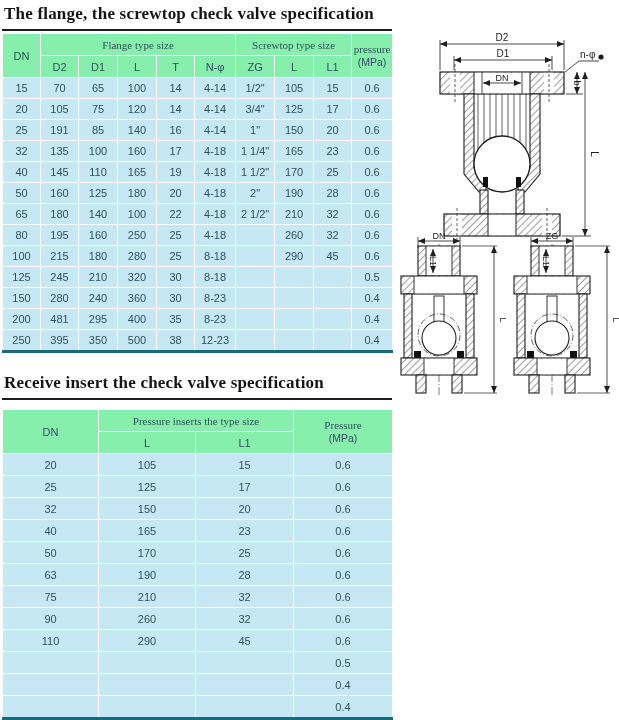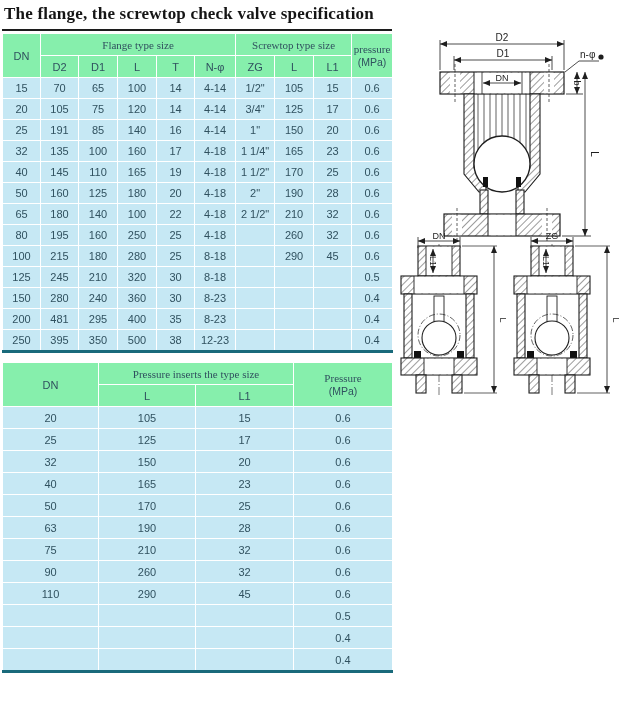--- a/index.html
+++ b/index.html
@@ -244,20 +244,21 @@
           <td>38</td>
           <td>12-23</td>
           <td></td>
           <td></td>
           <td></td>
           <td>0.4</td>
         </tr>
       </tbody>
   </table>
 
+  <h1 class="doc-title second">Receive insert the check valve specification</h1>
 
   <table class="spec" id="t2">
     <colgroup>
       <col style="width:96px">
         <col style="width:97px">
         <col style="width:98px">
         <col style="width:99px">
     </colgroup>
     <thead>
       <tr>

